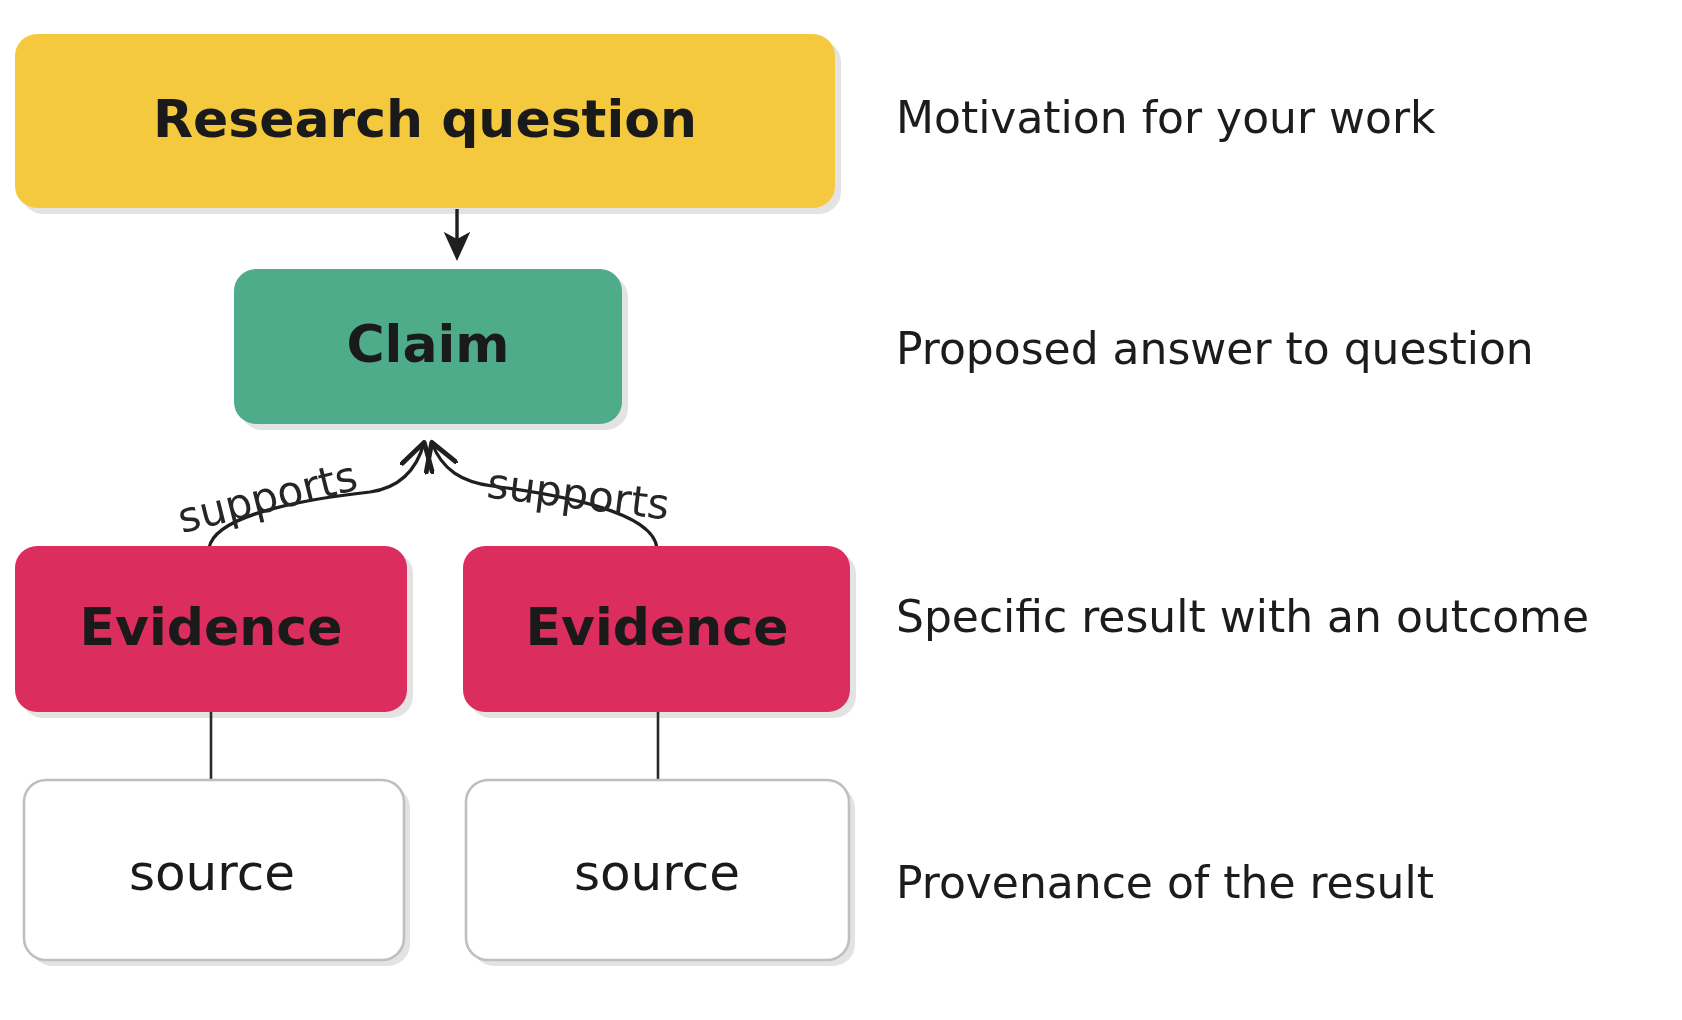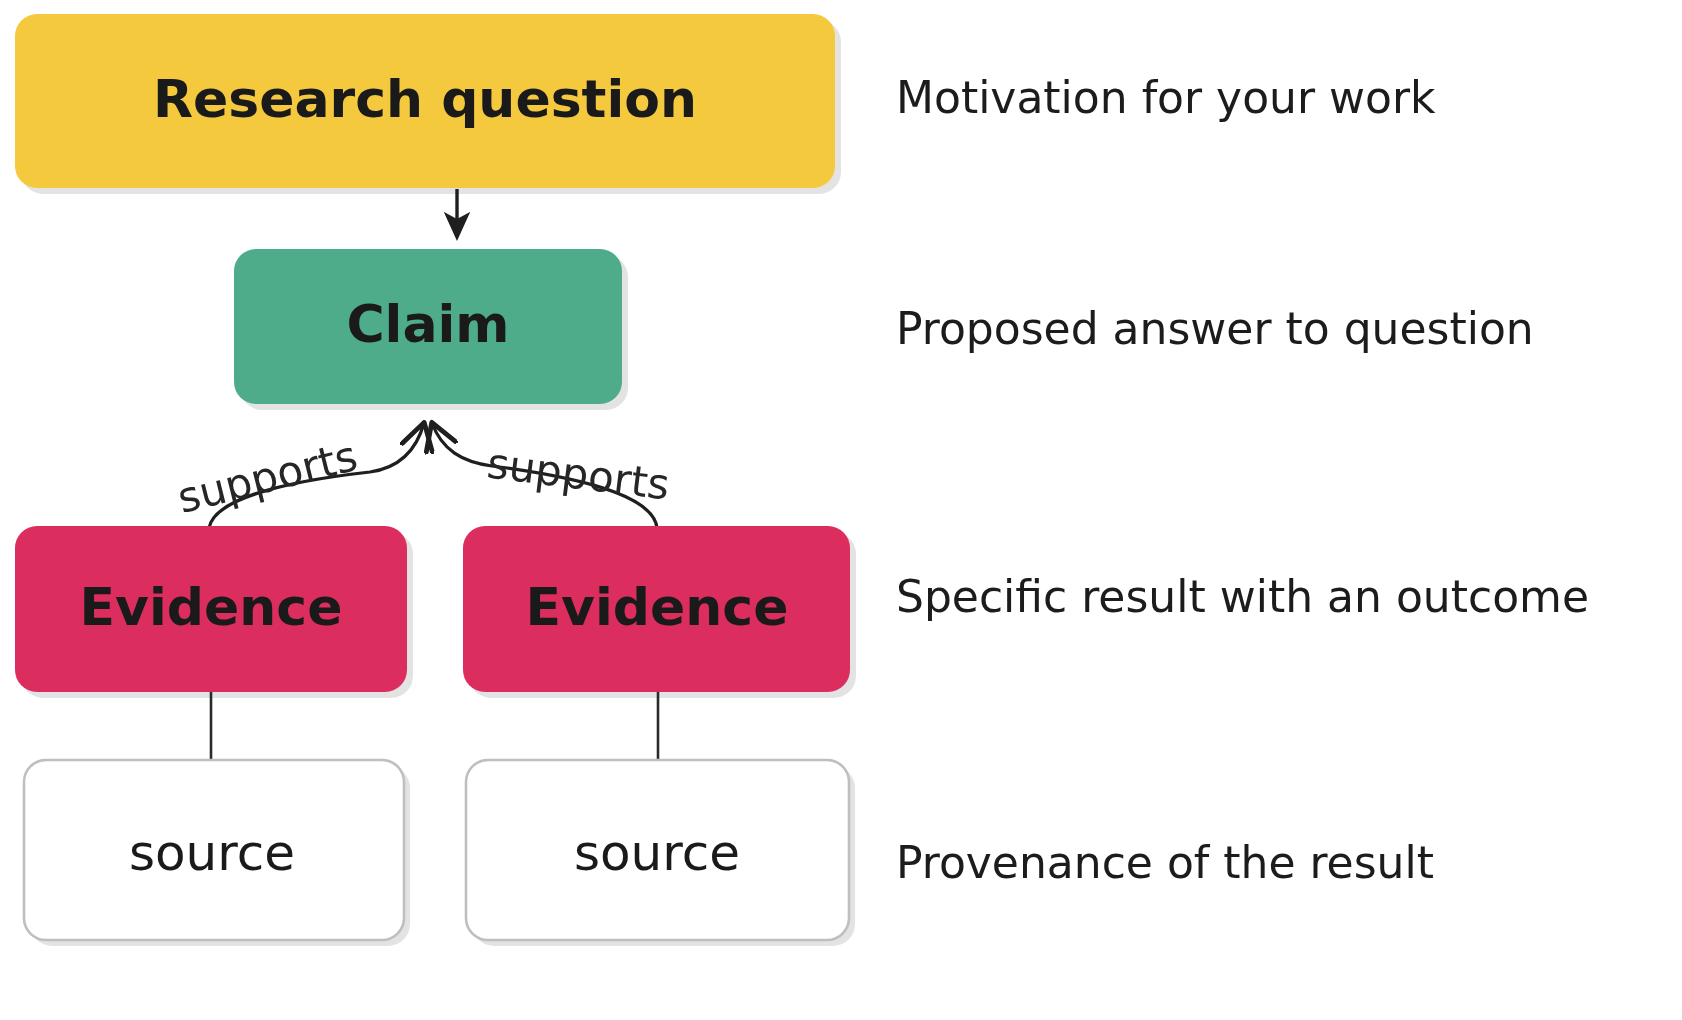--- a/index.html
+++ b/index.html
@@ -11,20 +11,21 @@
     width: 1682px;
     height: 1020px;
     overflow: hidden;
     font-family: "DejaVu Sans", sans-serif;
     position: relative;
   }
   #diagram-root {
     position: relative;
     width: 1682px;
     height: 904px;
+    margin-top: 20px;
   }
   svg.diagram-canvas {
     position: absolute;
     top: 0;
     left: 0;
     width: 1682px;
     height: 1020px;
     display: block;
   }
   .node-label {

